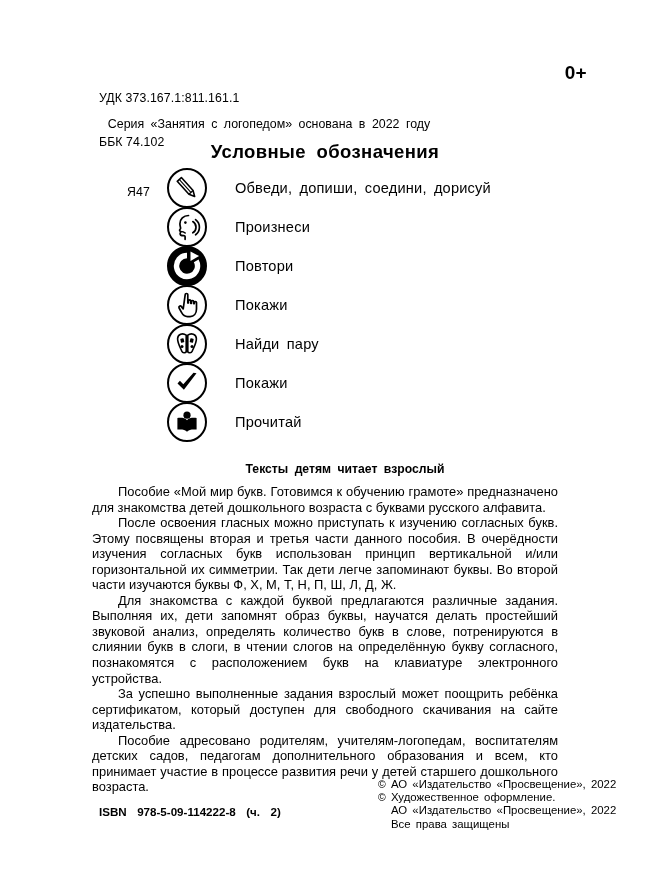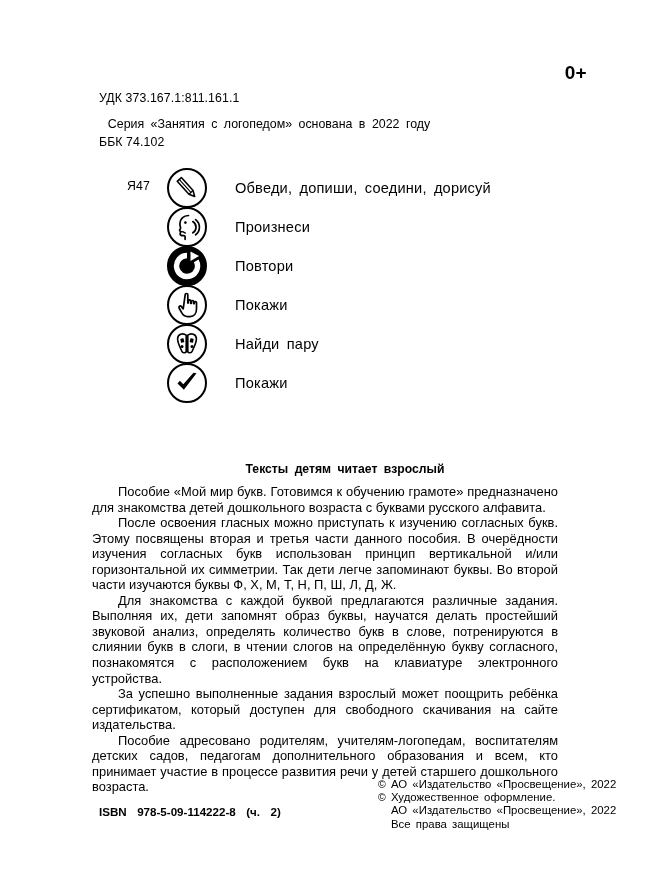--- a/index.html
+++ b/index.html
@@ -26,21 +26,21 @@
   .codes {
     position: absolute;
     left: 99px;
     top: 62px;
     font-size: 12.3px;
     line-height: 14.6px;
     letter-spacing: 0.1px;
     white-space: pre;
   }
   .codes-line { display: block; }
-  .codes-line.indent { padding-left: 28px; }
+  .codes-line.indent { padding-left: 28px; margin-top: 6px; }
 
   .age-rating {
     position: absolute;
     right: 63px;
     top: 62px;
     font-size: 19px;
     font-weight: bold;
     letter-spacing: 0.3px;
   }
 
@@ -163,20 +163,21 @@
   <div class="codes">
     <span class="codes-line">УДК 373.167.1:811.161.1</span>
     <span class="codes-line">ББК 74.102</span>
     <span class="codes-line indent">Я47</span>
   </div>
 
   <div class="age-rating">0+</div>
 
   <div class="series">Серия «Занятия с логопедом» основана в 2022 году</div>
 
+  <div class="legend-title">Условные  обозначения</div>
 
   <div class="legend">
 
     <div class="legend-row">
       <svg class="legend-icon" viewBox="0 0 42 42">
         <circle cx="21" cy="21" r="19" fill="#fff" stroke="#000" stroke-width="2"></circle>
         <g transform="rotate(-42 21 21)">
           <path d="M18.2 9.5 h5.6 l0 17.5 l-2.8 5.4 l-2.8 -5.4 Z" fill="#fff" stroke="#000" stroke-width="1.6" stroke-linejoin="round"></path>
           <line x1="18.2" y1="27" x2="23.8" y2="27" stroke="#000" stroke-width="1.4"></line>
           <line x1="21" y1="10" x2="21" y2="26.5" stroke="#000" stroke-width="1.1"></line>
@@ -229,20 +230,29 @@
     </div>
 
     <div class="legend-row">
       <svg class="legend-icon" viewBox="0 0 42 42">
         <circle cx="21" cy="21" r="19" fill="#fff" stroke="#000" stroke-width="2"></circle>
         <path d="M11.5 21.5 l6.4 6.2 l12.6 -16.4 l-3.0 -0.6 l-10.2 11.6 l-3.4 -3.6 Z" fill="#000"></path>
       </svg>
       <span class="legend-label">Покажи</span>
     </div>
 
+    <div class="legend-row">
+      <svg class="legend-icon" viewBox="0 0 42 42">
+        <circle cx="21" cy="21" r="19" fill="#fff" stroke="#000" stroke-width="2"></circle>
+        <circle cx="21" cy="14.2" r="3.6" fill="#000"></circle>
+        <path d="M21 19.2 c-1.8 -2.2 -5.4 -2.6 -9.6 -2.2 l0 11.6 c4.2 -0.4 7.8 0 9.6 2.2 Z" fill="#000"></path>
+        <path d="M21 19.2 c1.8 -2.2 5.4 -2.6 9.6 -2.2 l0 11.6 c-4.2 -0.4 -7.8 0 -9.6 2.2 Z" fill="#000"></path>
+      </svg>
+      <span class="legend-label">Прочитай</span>
+    </div>
 
   </div>
 
   <div class="read-note">Тексты  детям  читает  взрослый</div>
 
   <div class="body-text">
     <p>Пособие «Мой мир букв. Готовимся к обучению грамоте» предназначено для знакомства детей дошкольного возраста с буквами русского алфавита.</p>
     <p>После освоения гласных можно приступать к изучению согласных букв. Этому посвящены вторая и третья части данного пособия. В очерёдности изучения согласных букв использован принцип вертикальной и/или горизонтальной их симметрии. Так дети легче запоминают буквы. Во второй части изучаются буквы Ф, Х, М, Т, Н, П, Ш, Л, Д, Ж.</p>
     <p>Для знакомства с каждой буквой предлагаются различные задания. Выполняя их, дети запомнят образ буквы, научатся делать простейший звуковой анализ, определять количество букв в слове, потренируются в слиянии букв в слоги, в чтении слогов на определённую букву согласного, познакомятся с расположением букв на клавиатуре электронного устройства.</p>
     <p>За успешно выполненные задания взрослый может поощрить ребёнка сертификатом, который доступен для свободного скачивания на сайте издательства.</p>

